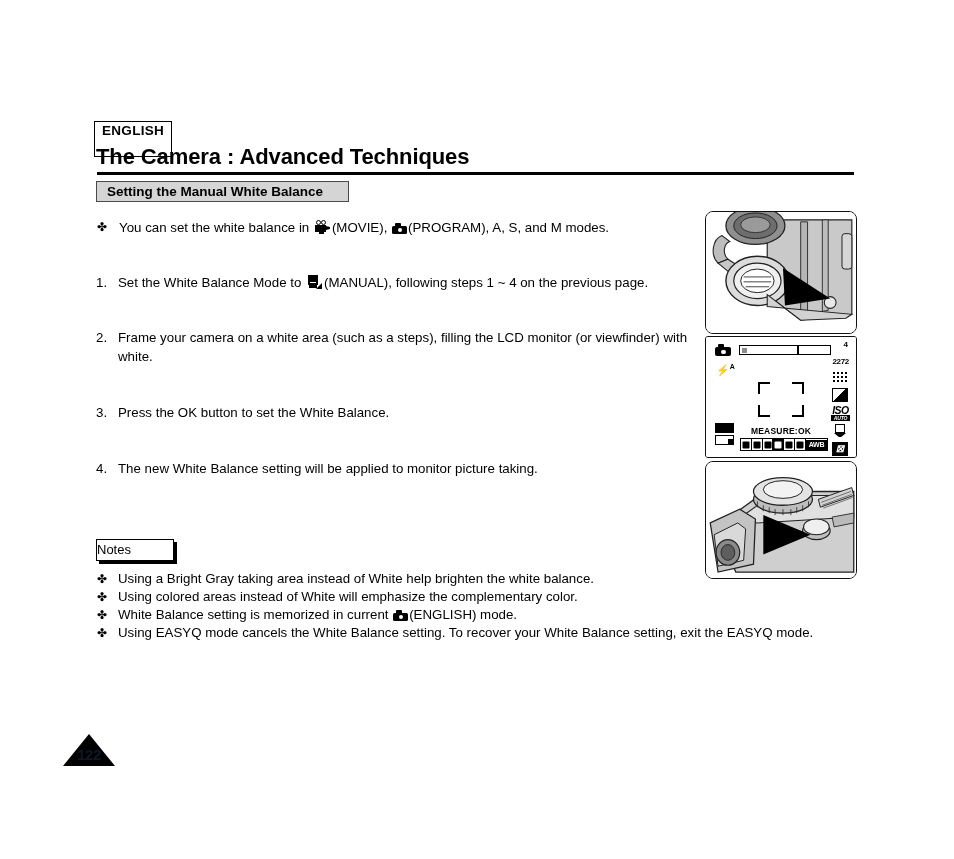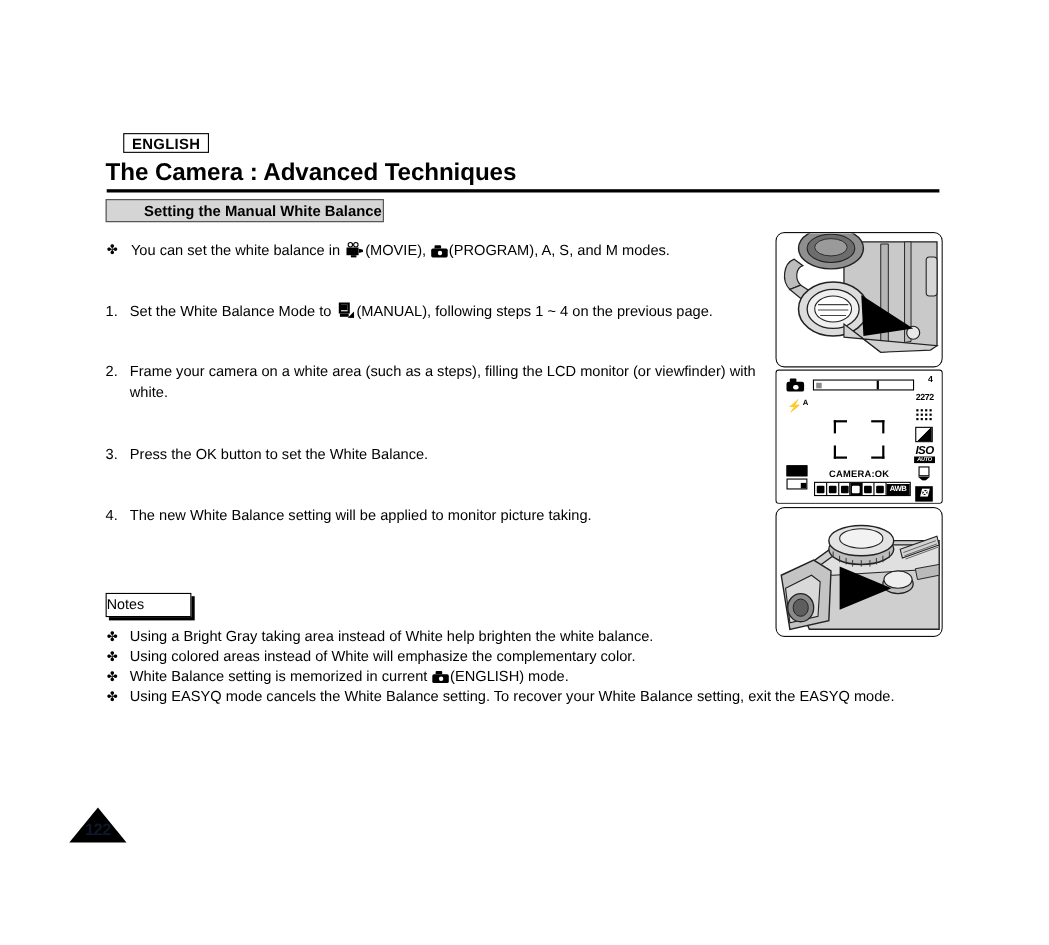--- a/index.html
+++ b/index.html
@@ -17,24 +17,24 @@
   }
 
   .page {
     position: absolute;
     inset: 0;
   }
 
   
   .lang-badge {
     position: absolute;
-    left: 112px;
+    left: 94px;
     top: 121px;
     border: 1.5px solid #000;
-    padding: 1px 7px 0 7px;
+    padding: 1px 7px 18px 7px;
     font-size: 13.5px;
     font-weight: bold;
     letter-spacing: 0.3px;
     line-height: 15px;
     background: #fff;
   }
   .page-title {
     position: absolute;
     left: 96px;
     top: 144px;
@@ -61,21 +61,20 @@
     border: 1px solid #4a4a4a;
     box-sizing: border-box;
   }
   .section-band-label {
     position: absolute;
     left: 10px;
     top: 2px;
     font-size: 13.5px;
     font-weight: bold;
     white-space: nowrap;
-    margin-left: 24px;
   }
   .txt-row {
     position: absolute;
     display: flex;
     align-items: flex-start;
   }
   .marker {
     width: 22px;
     flex: 0 0 22px;
     font-size: 13.3px;
@@ -557,21 +556,21 @@
         <div class="lcd-ricon">
           <span class="ev-icon">⊠</span>
         </div>
       </div>
 
       <span class="lcd-batt"></span>
       <span class="lcd-card2">
           <span class="corner"></span>
         </span>
 
-      <span class="lcd-measure">CAMERA:OK</span>
+      <span class="lcd-measure">MEASURE:OK</span>
 
       <div class="lcd-wbstrip">
         <span class="wb-cell">
             <span class="wb-glyph"></span>
           </span>
         <span class="wb-cell">
             <span class="wb-glyph"></span>
           </span>
         <span class="wb-cell">
             <span class="wb-glyph"></span>

